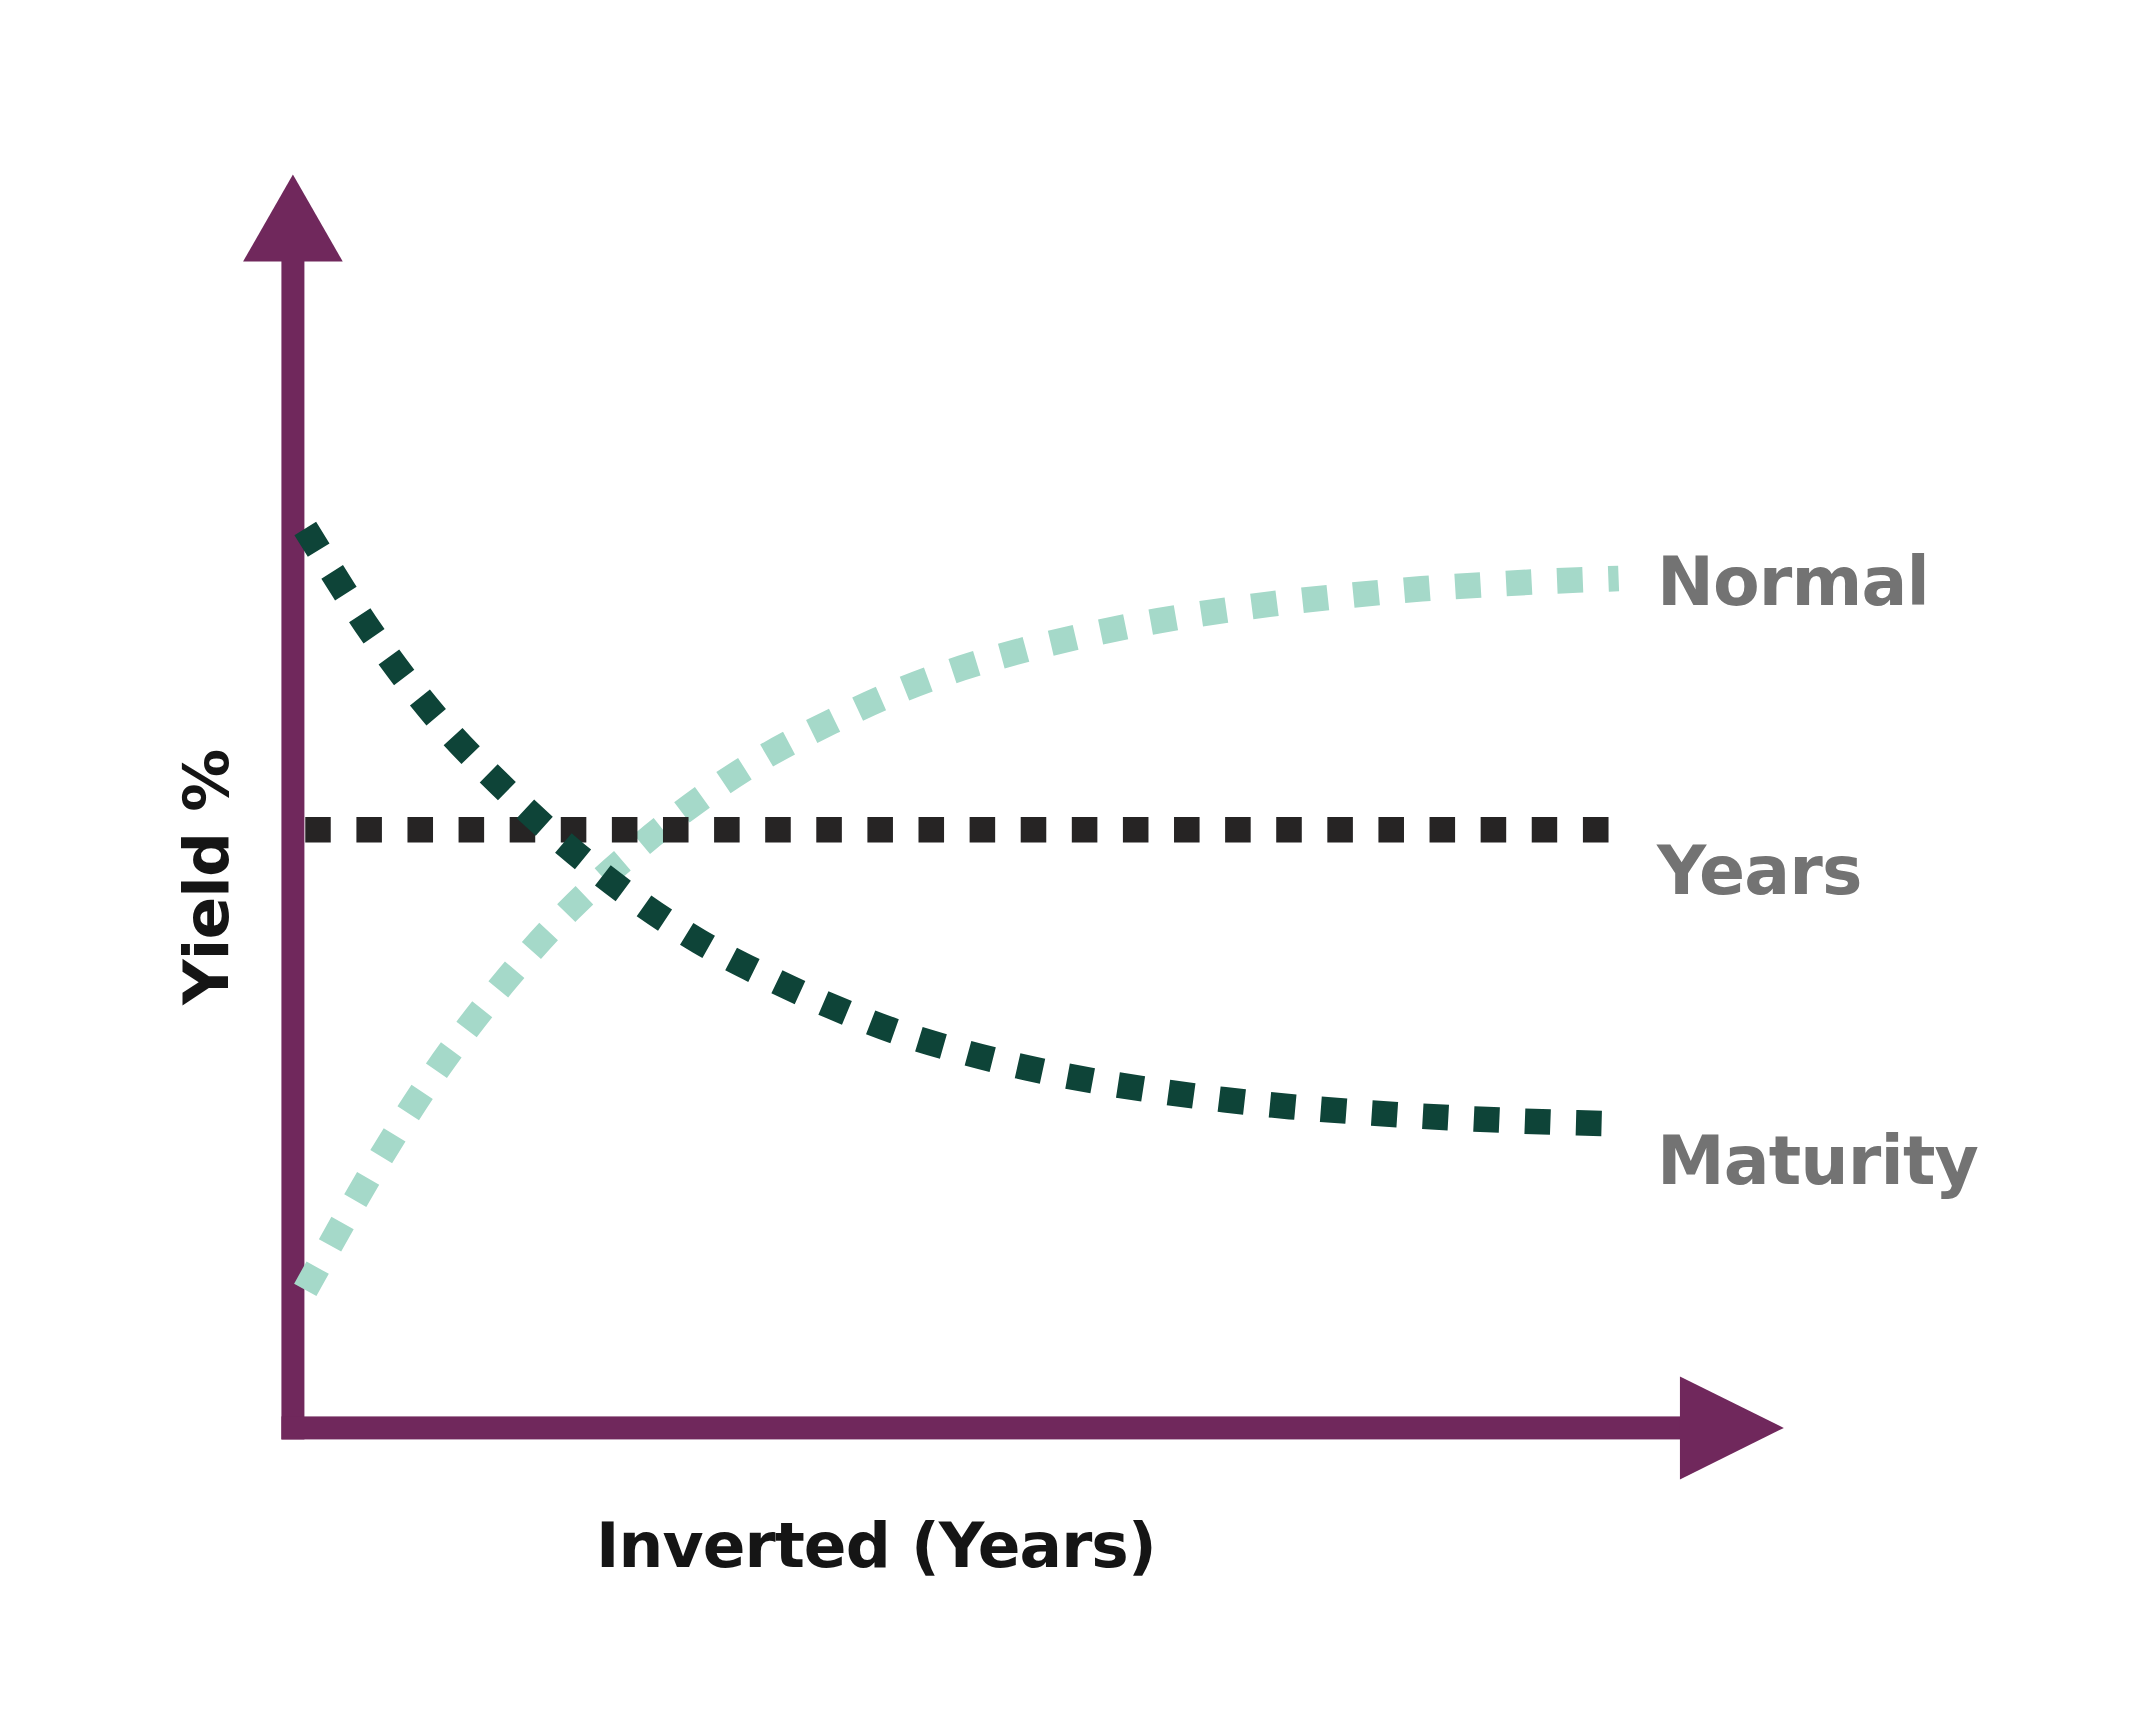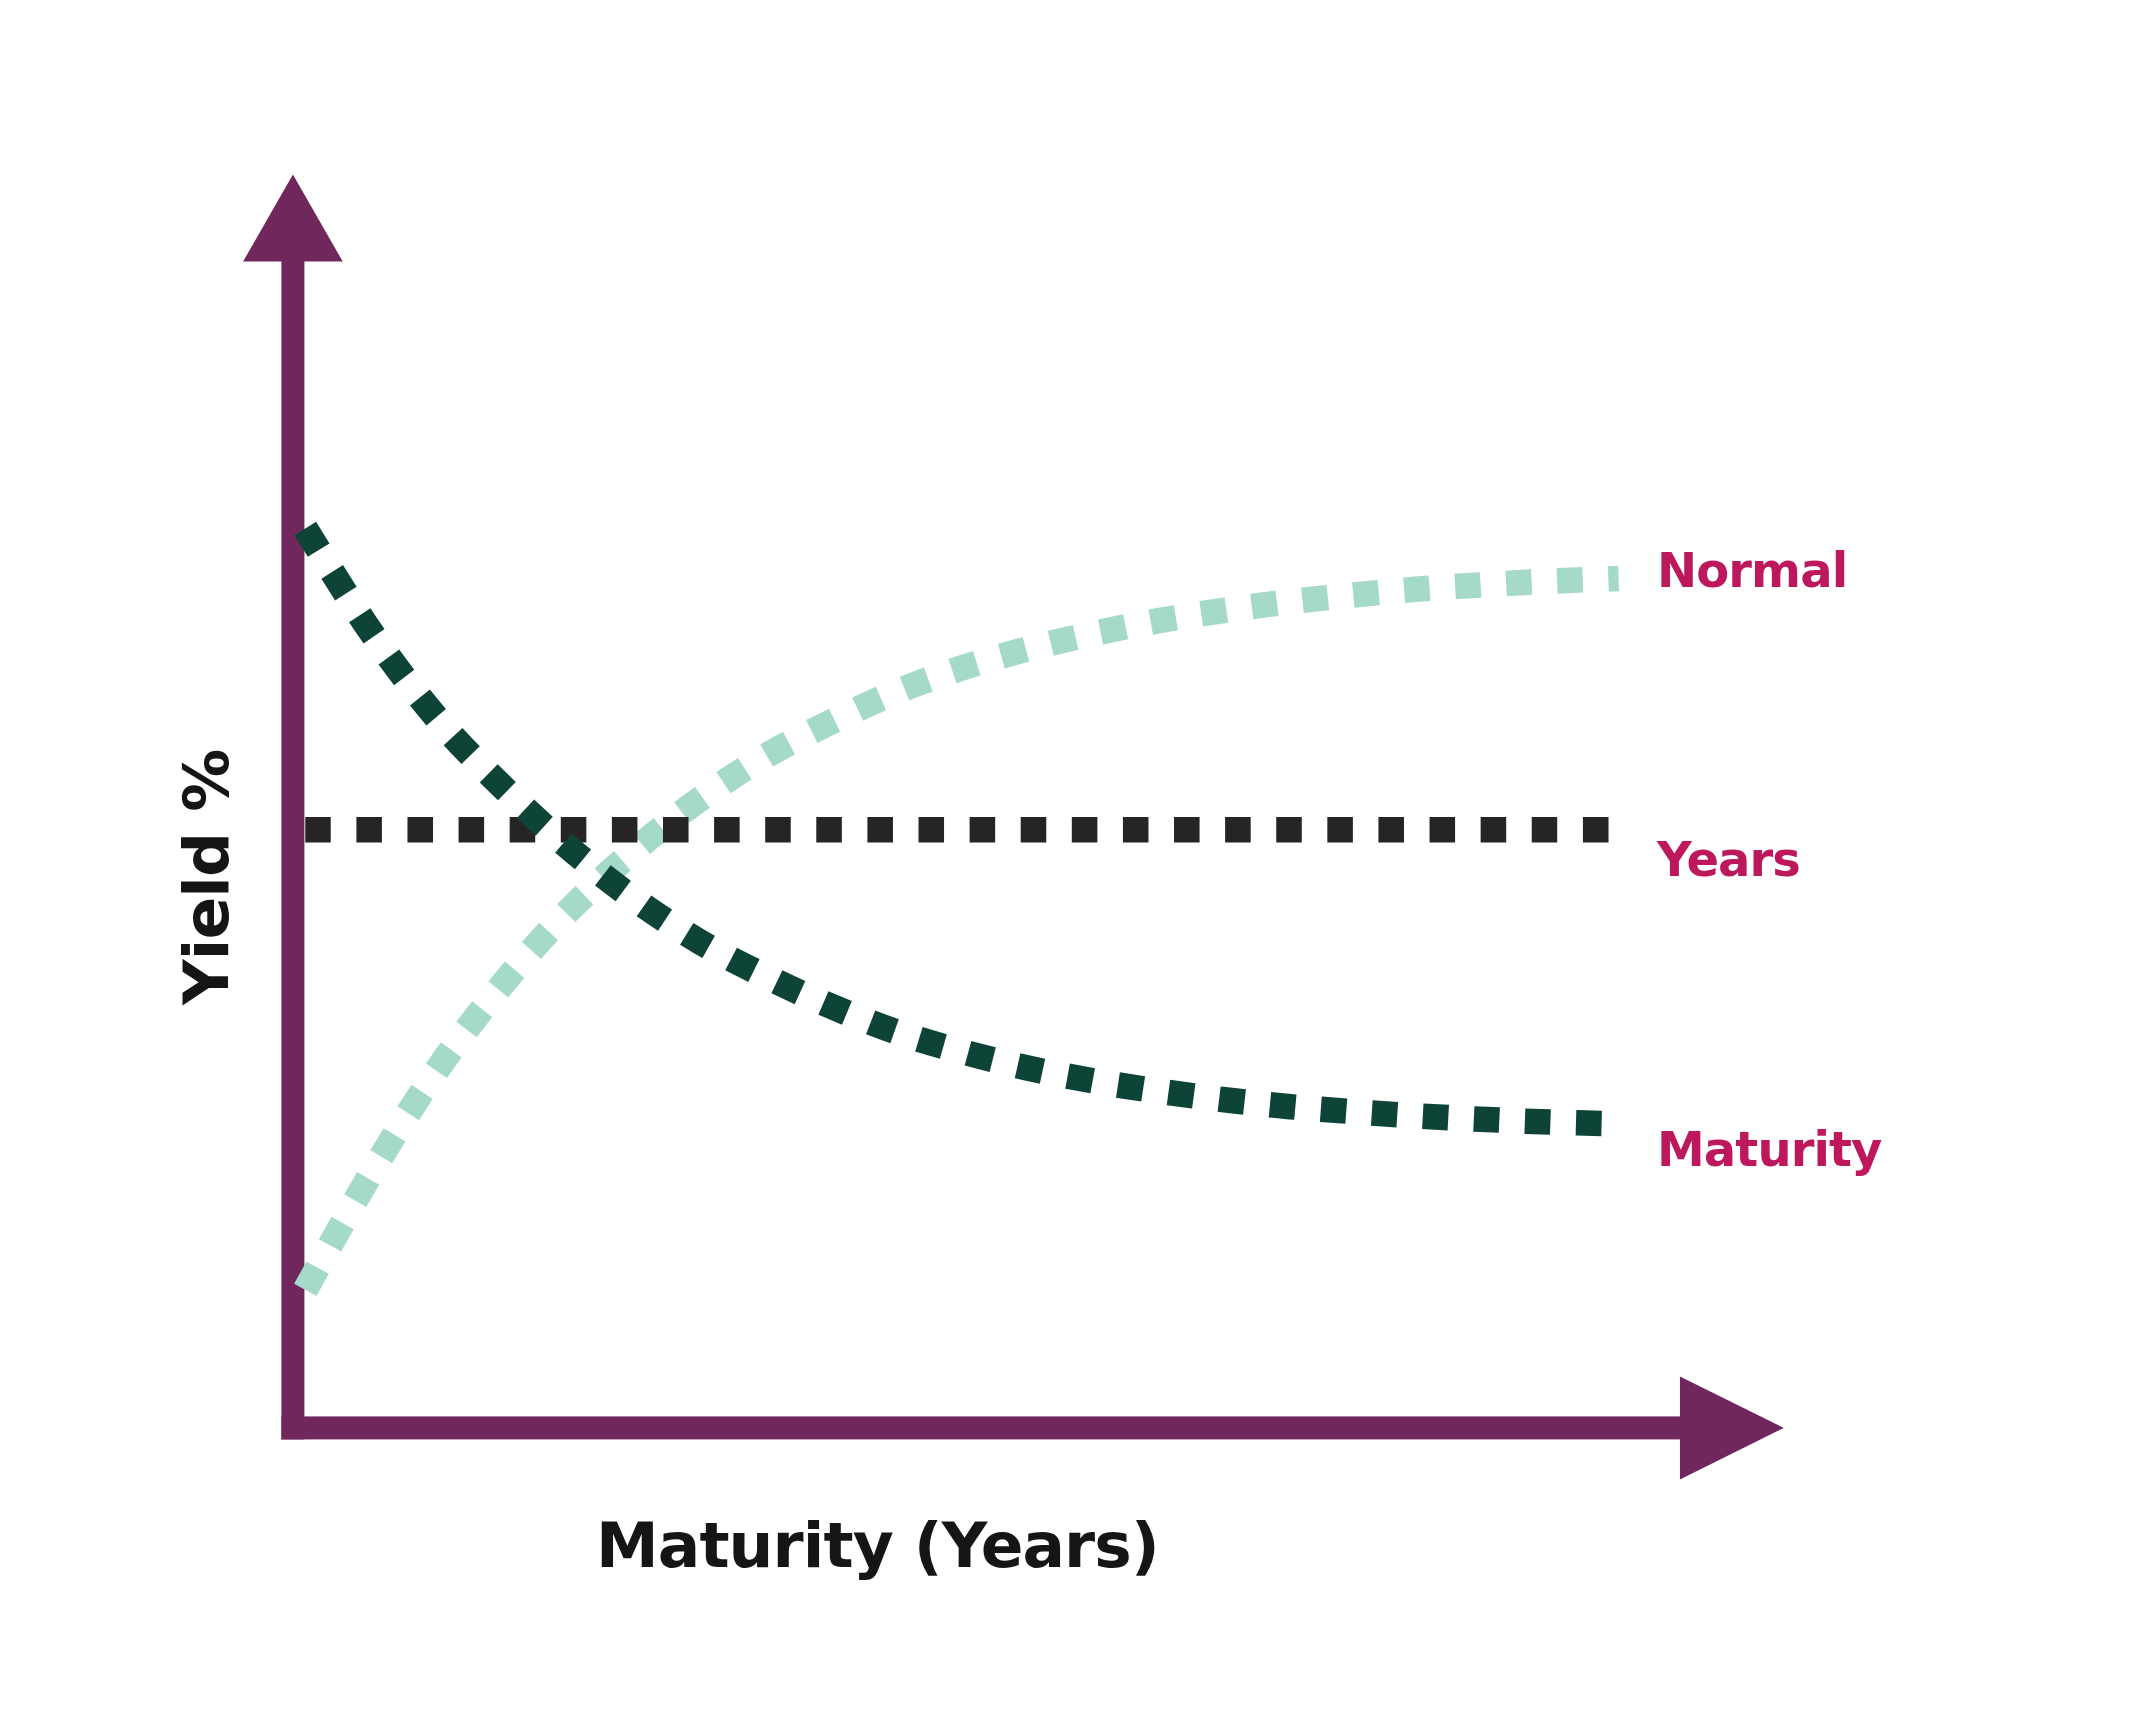--- a/index.html
+++ b/index.html
@@ -44,22 +44,22 @@
   }
   #x-axis-title {
     font-size: 63px;
     left: 596px;
     top: 1509px;
   }
   .legend-label {
     position: absolute;
     font-family: "DejaVu Sans", sans-serif;
     font-weight: bold;
-    font-size: 48px;
-    color: #be185d;
+    font-size: 68px;
+    color: #737373;
     white-space: nowrap;
     letter-spacing: -0.9px;
   }
   #legend-label-normal   { left: 1657px; top: 542px; }
   #legend-label-flat     { left: 1657px; top: 831px; }
   #legend-label-inverted { left: 1657px; top: 1121px; }
 </style>
 </head>
 <body>
 
@@ -81,21 +81,21 @@
     <g id="series-layer">
         <path d="M 358.00 1514.45 C 370.85 1491.72, 409.40 1421.02, 435.10 1378.10 C 460.80 1335.17, 486.50 1293.93, 512.20 1256.90 C 537.90 1219.87, 563.60 1187.04, 589.30 1155.90 C 615.00 1124.76, 640.70 1096.14, 666.40 1070.05 C 692.10 1043.96, 717.80 1021.23, 743.50 999.35 C 769.20 977.47, 794.90 957.27, 820.60 938.75 C 846.30 920.23, 872.00 903.40, 897.70 888.25 C 923.40 873.10, 949.10 860.47, 974.80 847.85 C 1000.50 835.22, 1026.20 823.11, 1051.90 812.50 C 1077.60 801.89, 1103.30 792.64, 1129.00 784.22 C 1154.70 775.80, 1180.40 768.73, 1206.10 762.00 C 1231.80 755.27, 1257.50 749.38, 1283.20 743.82 C 1308.90 738.27, 1334.60 733.22, 1360.30 728.67 C 1386.00 724.13, 1411.70 720.25, 1437.40 716.55 C 1463.10 712.85, 1488.80 709.48, 1514.50 706.45 C 1540.20 703.42, 1565.90 700.89, 1591.60 698.37 C 1617.30 695.84, 1643.00 693.32, 1668.70 691.30 C 1694.40 689.28, 1720.10 687.76, 1745.80 686.25 C 1771.50 684.74, 1797.20 683.39, 1822.90 682.21 C 1848.60 681.03, 1887.15 679.68, 1900.00 679.18" fill="none" stroke="#a5d9c9" stroke-width="30" stroke-linecap="butt" stroke-dasharray="30 30"></path>
         <path d="M 358.00 974.10 C 370.85 974.10, 409.40 974.10, 435.10 974.10 C 460.80 974.10, 486.50 974.10, 512.20 974.10 C 537.90 974.10, 563.60 974.10, 589.30 974.10 C 615.00 974.10, 640.70 974.10, 666.40 974.10 C 692.10 974.10, 717.80 974.10, 743.50 974.10 C 769.20 974.10, 794.90 974.10, 820.60 974.10 C 846.30 974.10, 872.00 974.10, 897.70 974.10 C 923.40 974.10, 949.10 974.10, 974.80 974.10 C 1000.50 974.10, 1026.20 974.10, 1051.90 974.10 C 1077.60 974.10, 1103.30 974.10, 1129.00 974.10 C 1154.70 974.10, 1180.40 974.10, 1206.10 974.10 C 1231.80 974.10, 1257.50 974.10, 1283.20 974.10 C 1308.90 974.10, 1334.60 974.10, 1360.30 974.10 C 1386.00 974.10, 1411.70 974.10, 1437.40 974.10 C 1463.10 974.10, 1488.80 974.10, 1514.50 974.10 C 1540.20 974.10, 1565.90 974.10, 1591.60 974.10 C 1617.30 974.10, 1643.00 974.10, 1668.70 974.10 C 1694.40 974.10, 1720.10 974.10, 1745.80 974.10 C 1771.50 974.10, 1797.20 974.10, 1822.90 974.10 C 1848.60 974.10, 1887.15 974.10, 1900.00 974.10" fill="none" stroke="#262424" stroke-width="30" stroke-linecap="butt" stroke-dasharray="30 30"></path>
         <path d="M 358.00 620.60 C 370.85 640.80, 409.40 704.77, 435.10 741.80 C 460.80 778.83, 486.50 812.50, 512.20 842.80 C 537.90 873.10, 563.60 898.35, 589.30 923.60 C 615.00 948.85, 640.70 972.42, 666.40 994.30 C 692.10 1016.18, 717.80 1036.38, 743.50 1054.90 C 769.20 1073.42, 794.90 1090.25, 820.60 1105.40 C 846.30 1120.55, 872.00 1133.17, 897.70 1145.80 C 923.40 1158.42, 949.10 1170.21, 974.80 1181.15 C 1000.50 1192.09, 1026.20 1202.53, 1051.90 1211.45 C 1077.60 1220.37, 1103.30 1227.61, 1129.00 1234.68 C 1154.70 1241.75, 1180.40 1248.15, 1206.10 1253.87 C 1231.80 1259.59, 1257.50 1264.47, 1283.20 1269.02 C 1308.90 1273.57, 1334.60 1277.44, 1360.30 1281.14 C 1386.00 1284.84, 1411.70 1288.21, 1437.40 1291.24 C 1463.10 1294.27, 1488.80 1296.96, 1514.50 1299.32 C 1540.20 1301.68, 1565.90 1303.53, 1591.60 1305.38 C 1617.30 1307.23, 1643.00 1308.91, 1668.70 1310.43 C 1694.40 1311.95, 1720.10 1313.29, 1745.80 1314.47 C 1771.50 1315.65, 1797.20 1316.66, 1822.90 1317.50 C 1848.60 1318.34, 1887.15 1319.18, 1900.00 1319.52" fill="none" stroke="#0e4438" stroke-width="30" stroke-linecap="butt" stroke-dasharray="30 30"></path>
       </g>
 
   </svg>
 
   <div class="axis-title" id="y-axis-title">Yield %</div>
 
-  <div class="axis-title" id="x-axis-title">Maturity (Years)</div>
+  <div class="axis-title" id="x-axis-title">Inverted (Years)</div>
 
   <div class="legend-label" id="legend-label-normal">Normal</div>
 
   <div class="legend-label" id="legend-label-flat">Years</div>
 
   <div class="legend-label" id="legend-label-inverted">Maturity</div>
 
 </div>
 
 

